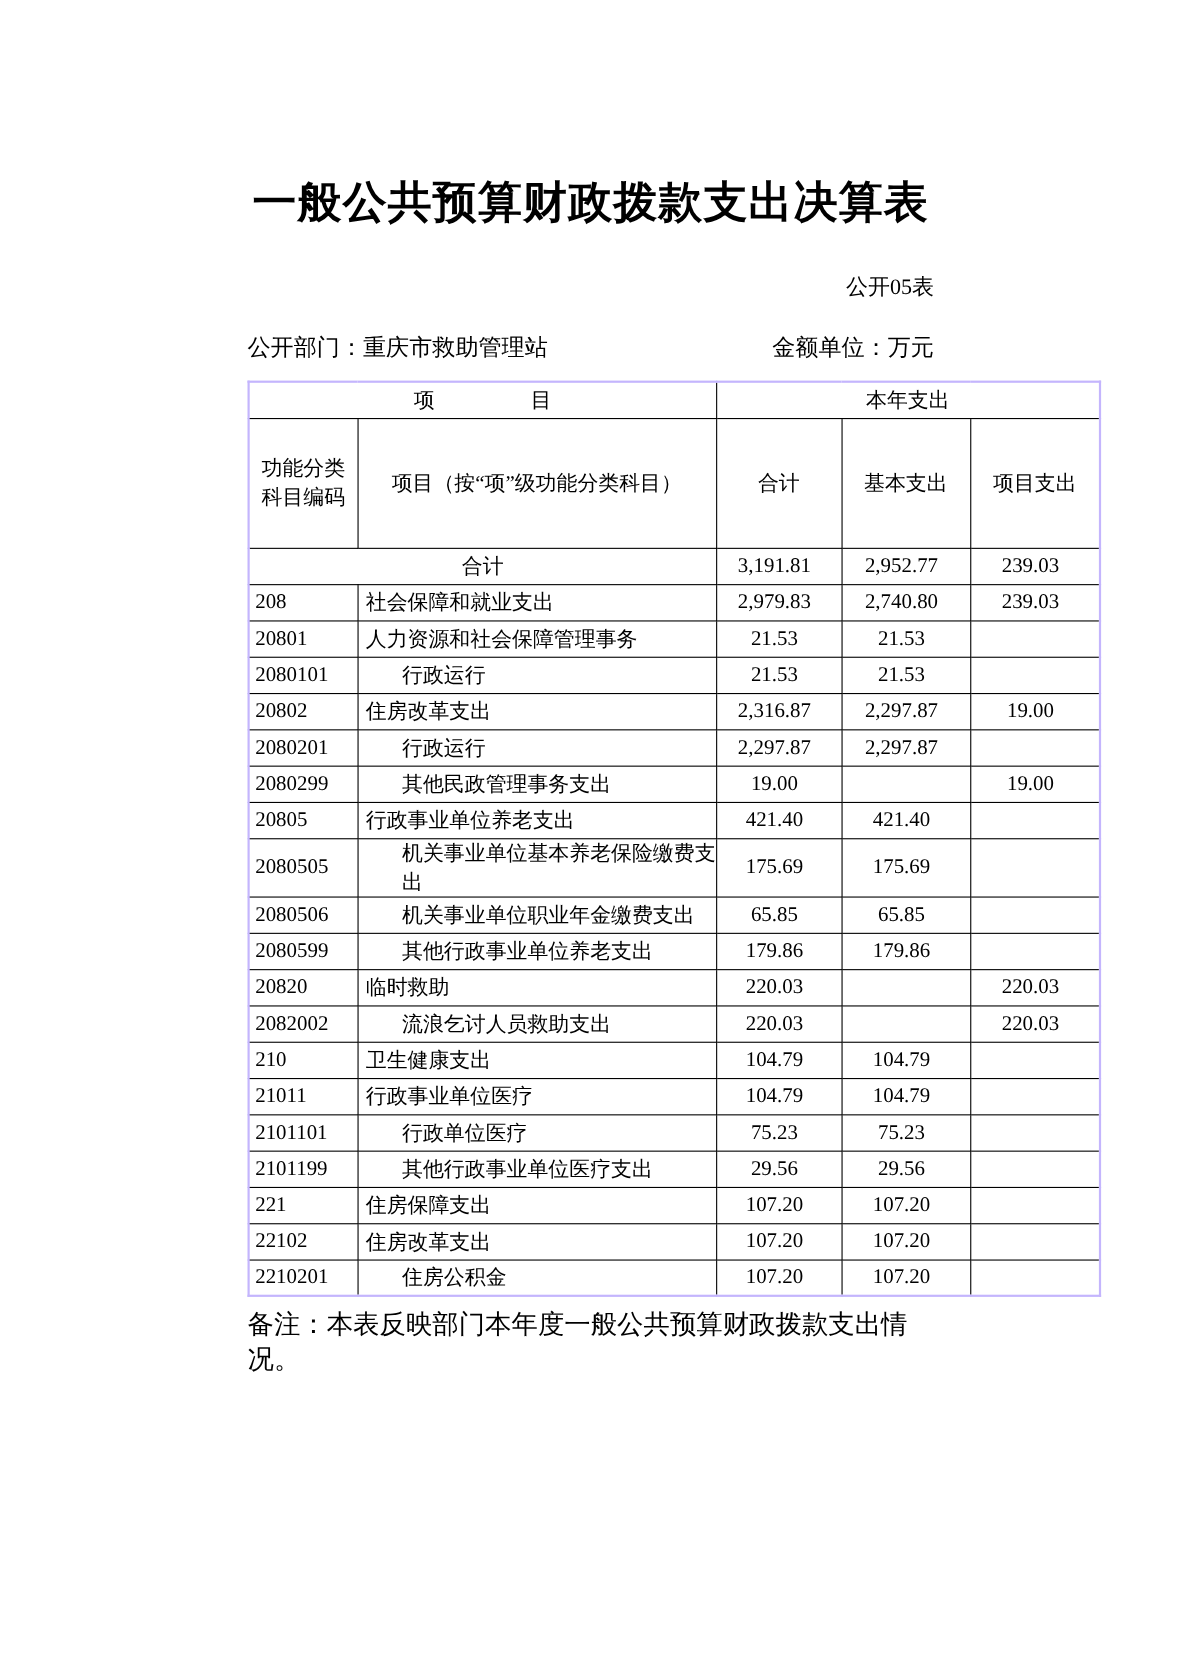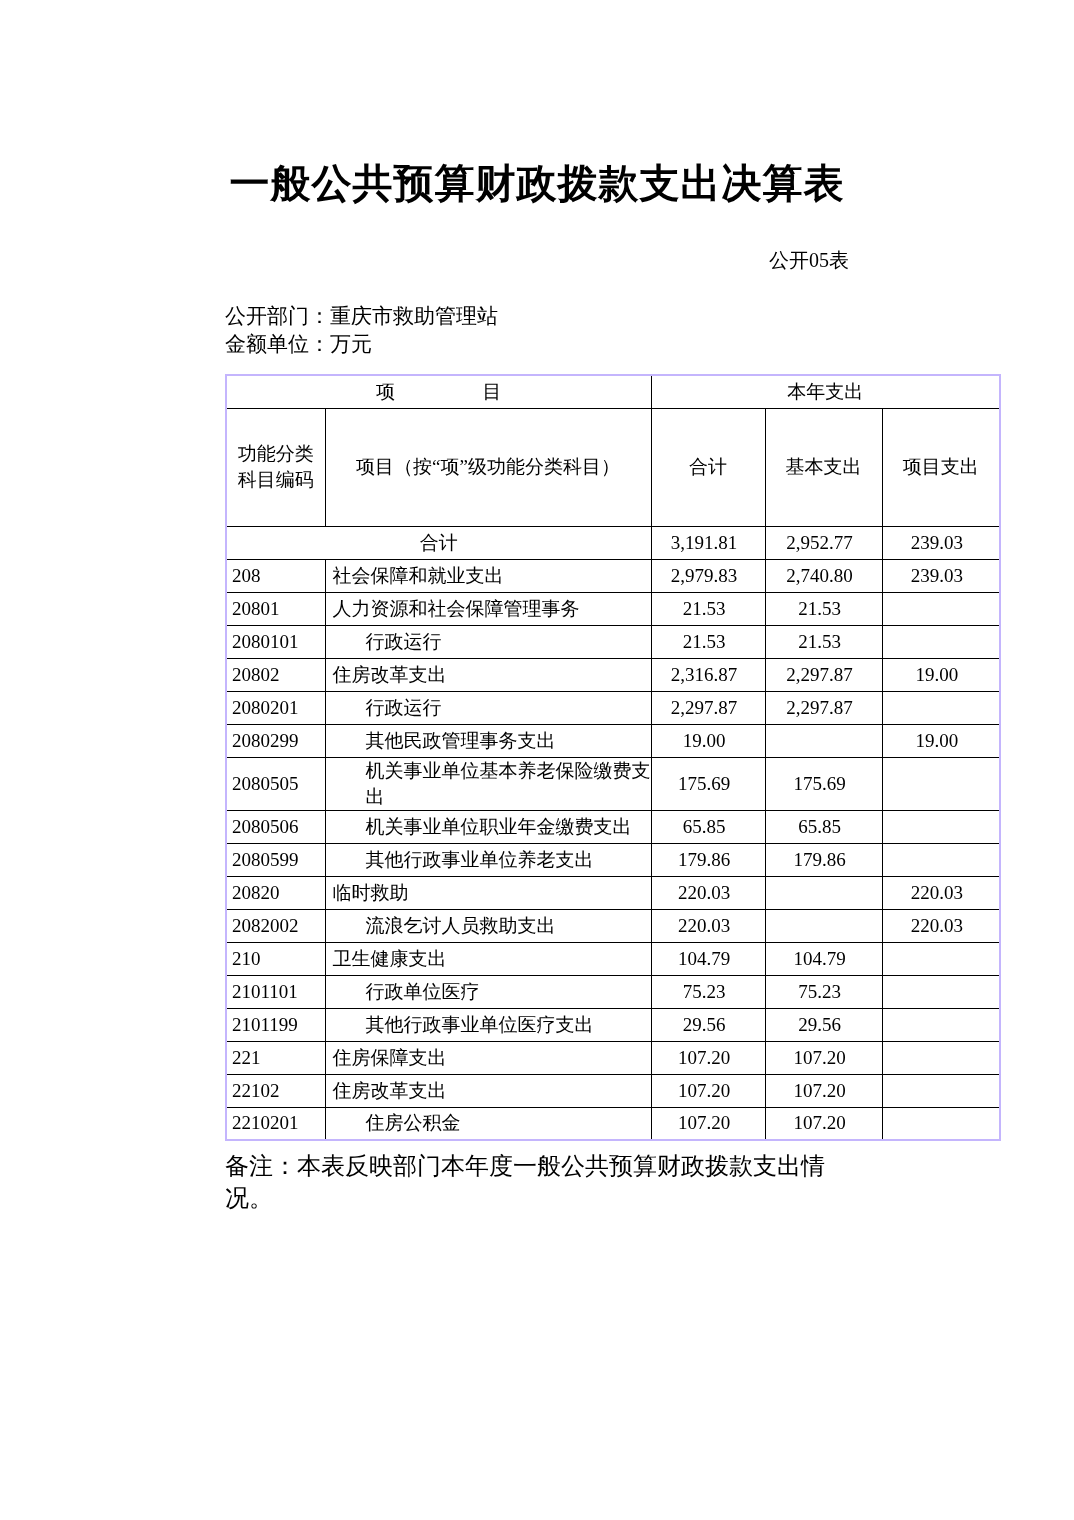--- a/index.html
+++ b/index.html
@@ -26,21 +26,20 @@
     margin-top: 36px;
     text-align: right;
     font-size: 20px;
   }
   .meta-row {
     margin-top: 28px;
     display: flex;
     justify-content: space-between;
     align-items: flex-start;
     font-size: 21px;
-    flex-direction: column;
   }
 
   table.budget {
     margin-top: 16px;
     width: 774px;
     border-collapse: collapse;
     table-layout: fixed;
     border: 2px solid #c4b5fd;
   }
   table.budget th, table.budget td {
@@ -147,20 +146,27 @@
           <td class="num"></td>
         </tr>
         <tr>
           <td class="code">2080299</td>
           <td class="item indent">其他民政管理事务支出</td>
           <td class="num">19.00</td>
           <td class="num"></td>
           <td class="num">19.00</td>
         </tr>
         <tr>
+          <td class="code">20805</td>
+          <td class="item">行政事业单位养老支出</td>
+          <td class="num">421.40</td>
+          <td class="num">421.40</td>
+          <td class="num"></td>
+        </tr>
+        <tr>
           <td class="code">2080505</td>
           <td class="item indent">机关事业单位基本养老保险缴费支出</td>
           <td class="num">175.69</td>
           <td class="num">175.69</td>
           <td class="num"></td>
         </tr>
         <tr>
           <td class="code">2080506</td>
           <td class="item indent">机关事业单位职业年金缴费支出</td>
           <td class="num">65.85</td>
@@ -189,20 +195,27 @@
           <td class="num">220.03</td>
         </tr>
         <tr>
           <td class="code">210</td>
           <td class="item">卫生健康支出</td>
           <td class="num">104.79</td>
           <td class="num">104.79</td>
           <td class="num"></td>
         </tr>
         <tr>
+          <td class="code">21011</td>
+          <td class="item">行政事业单位医疗</td>
+          <td class="num">104.79</td>
+          <td class="num">104.79</td>
+          <td class="num"></td>
+        </tr>
+        <tr>
           <td class="code">2101101</td>
           <td class="item indent">行政单位医疗</td>
           <td class="num">75.23</td>
           <td class="num">75.23</td>
           <td class="num"></td>
         </tr>
         <tr>
           <td class="code">2101199</td>
           <td class="item indent">其他行政事业单位医疗支出</td>
           <td class="num">29.56</td>

